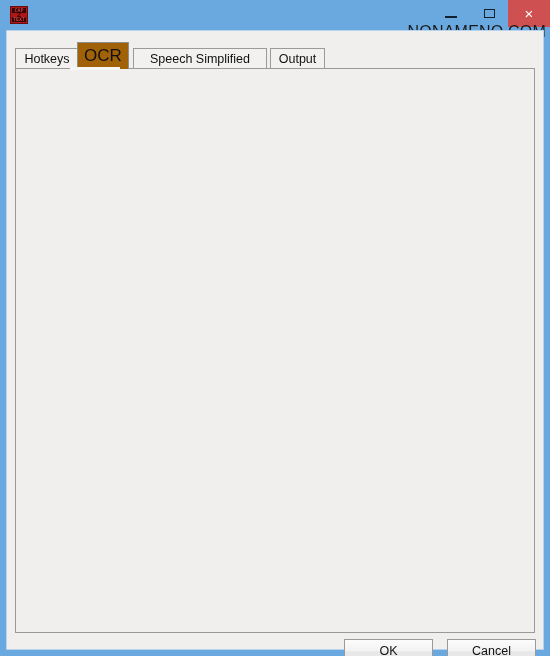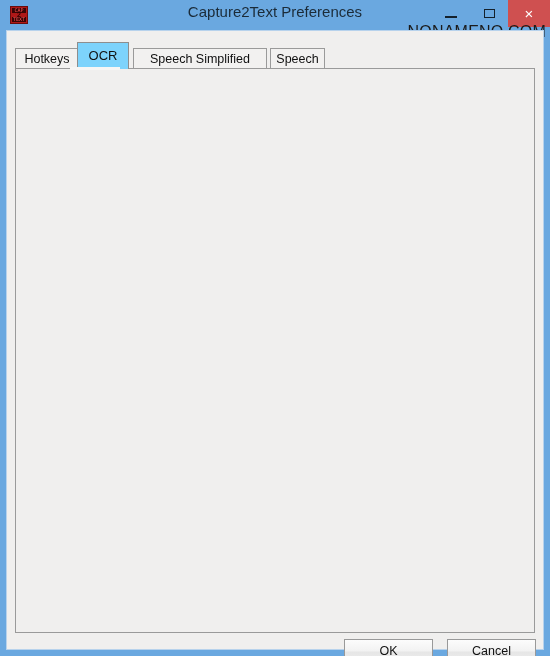--- a/index.html
+++ b/index.html
@@ -146,24 +146,24 @@
     font-size: 12.5px;
     color: #111;
     text-align: center;
     line-height: 20px;
     height: 21px;
     white-space: nowrap;
   }
   .tab.active {
     height: 27px;
     line-height: 25px;
-    background: #7dd3fc;
+    background: #a16207;
     border-color: #8e8e8e;
     z-index: 4;
-    font-size: 13px;
+    font-size: 17px;
   }
 
   #tab-hotkeys { left: 0px;   width: 64px; }
   #tab-ocr     { left: 62px;  width: 52px; }
   #tab-speech  { left: 118px; width: 134px; }
   #tab-output  { left: 255px; width: 55px; }
 
   #tab-underline {
     position: absolute;
     left: 8px; top: 37px;
@@ -324,21 +324,20 @@
 <div id="window">
 
   <div id="titlebar">
 
     <div id="app-icon">
       <div class="ic-r1">CAP</div>
       <div class="ic-num">2</div>
       <div class="ic-r2">TEXT</div>
     </div>
 
-    <div id="window-title">Capture2Text Preferences</div>
 
     <div id="btn-min" class="titlebtn">
       <div class="glyph"></div>
     </div>
     <div id="btn-max" class="titlebtn">
       <div class="glyph"></div>
     </div>
     <div id="btn-close" class="titlebtn">
       <div class="glyph">×</div>
     </div>
@@ -348,21 +347,21 @@
 
   <div id="client">
 
     <div id="tabpage"></div>
     <div id="tab-underline"></div>
 
     <div id="tabstrip">
       <div id="tab-hotkeys" class="tab">Hotkeys</div>
       <div id="tab-ocr" class="tab active">OCR</div>
       <div id="tab-speech" class="tab">Speech Simplified</div>
-      <div id="tab-output" class="tab">Speech</div>
+      <div id="tab-output" class="tab">Output</div>
     </div>
     <div id="tab-ocr-cover"></div>
 
     <div class="groupbox" style="left:26px; top:47px; width:242px; height:50px;">
       <div class="grouptitle">Current OCR Language</div>
       <div class="combo" style="left:9px; top:16px; width:224px;">
         <div class="cval">English</div>
         <div class="arrow"></div>
       </div>
     </div>

